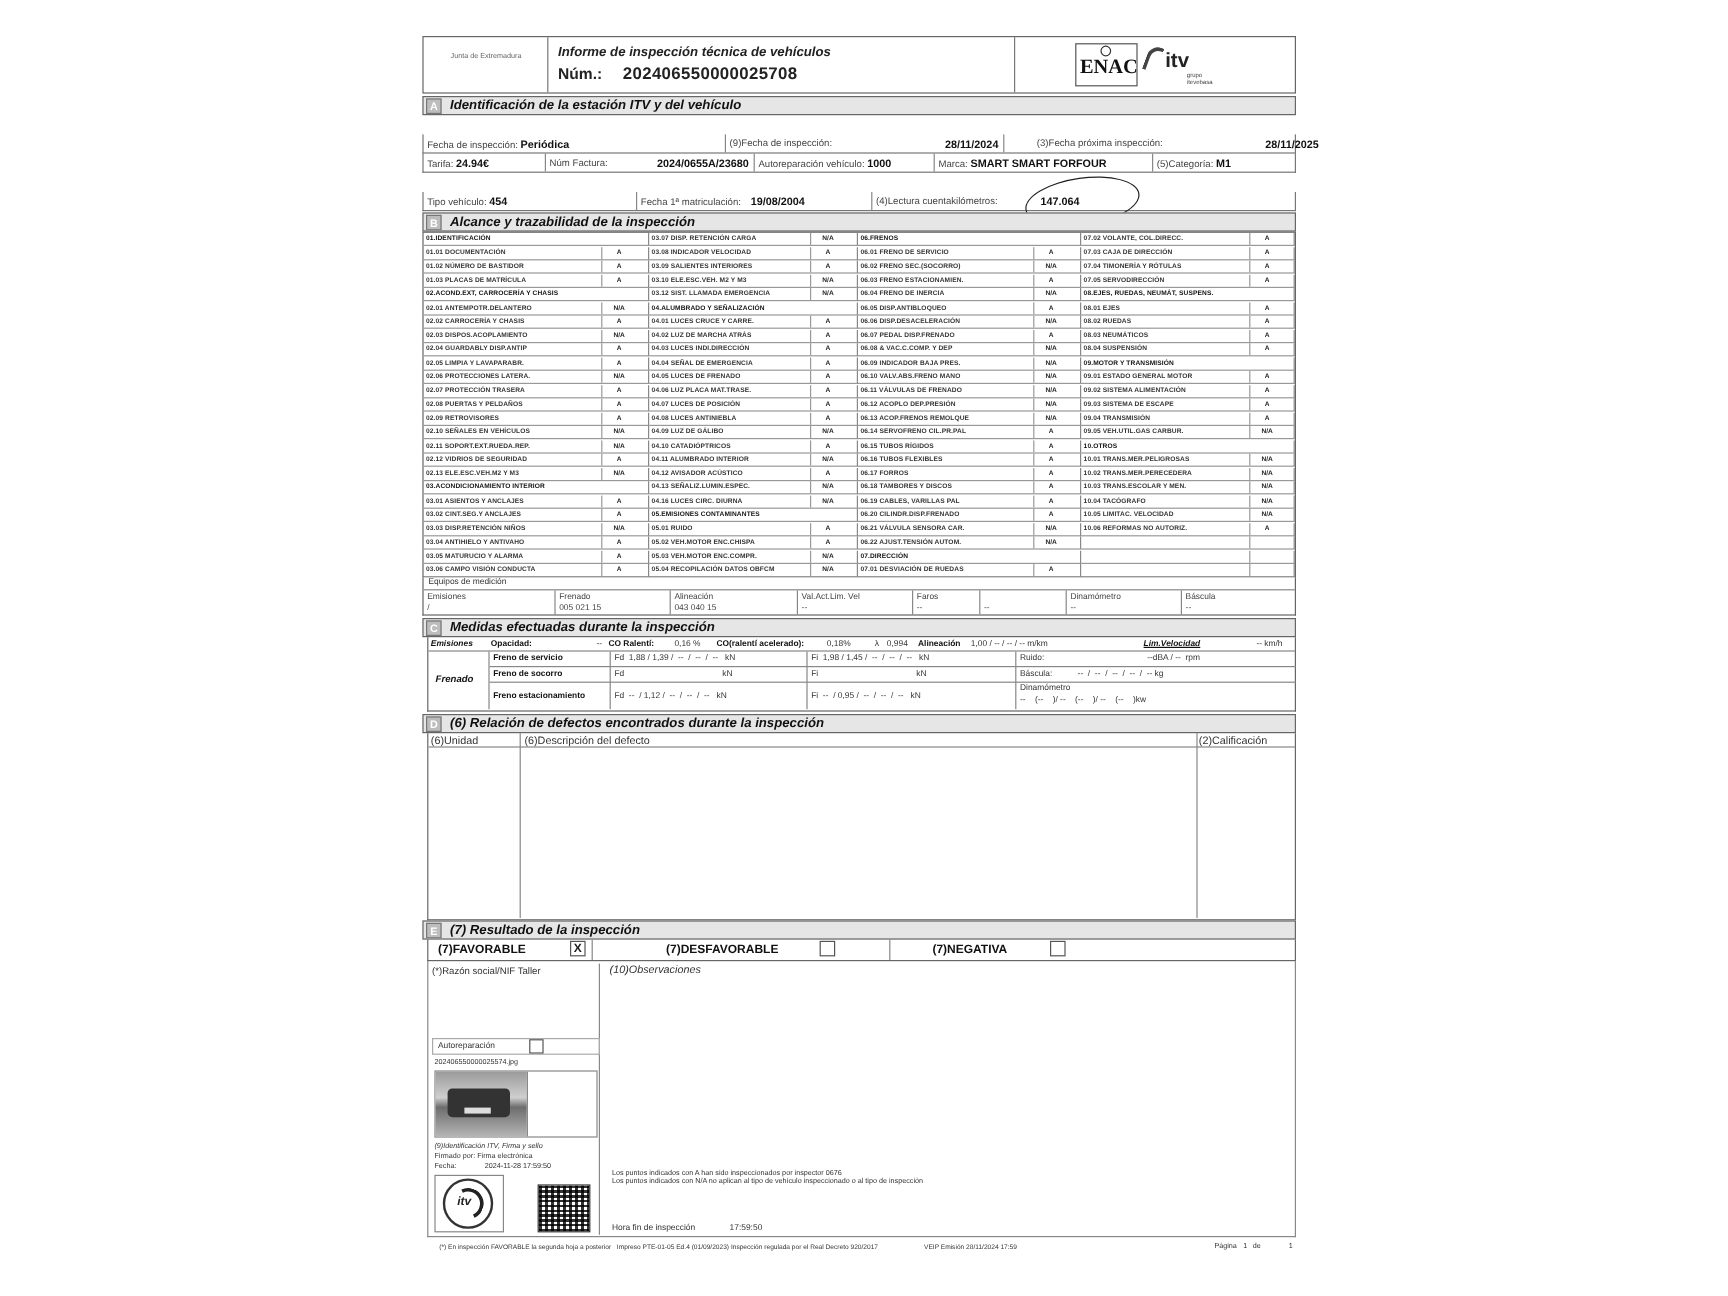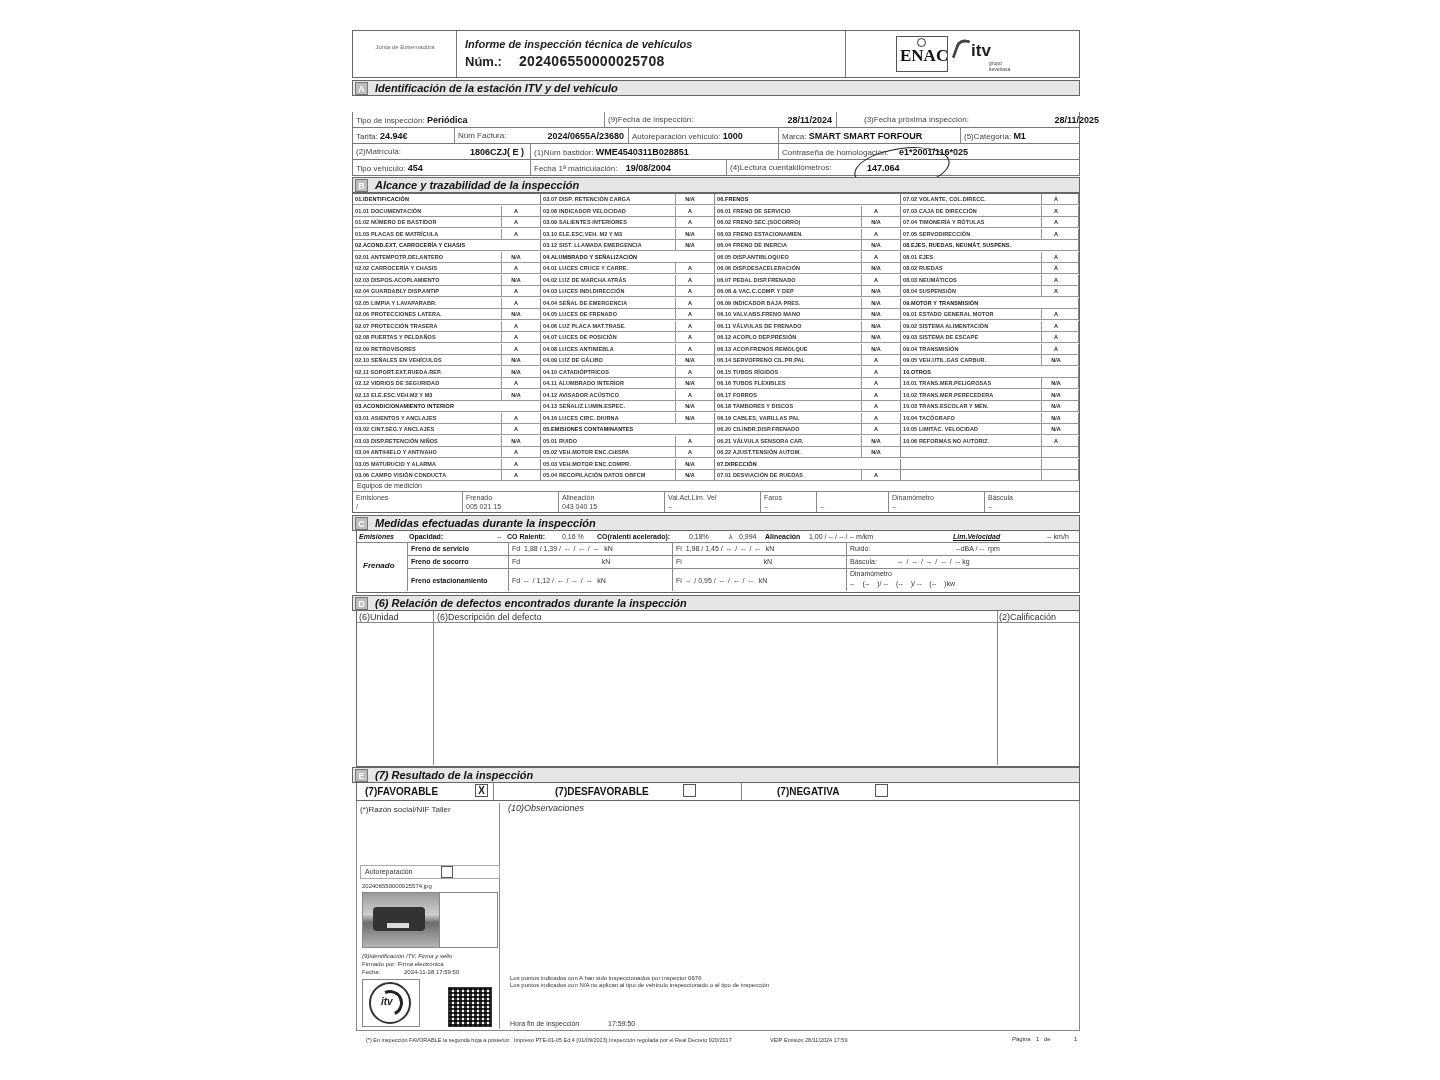--- a/index.html
+++ b/index.html
@@ -44,35 +44,30 @@
       <div style="position:absolute;left:36px;top:24px;width:34px;font-size:5px;color:#444;line-height:6px;white-space:normal;">grupo itevebasa</div>
     </div>
   </div>
 
   <div class="sec" style="top:50px;">
     <div class="letter">A</div>
     <div class="title">Identificación de la estación ITV y del vehículo</div>
   </div>
 
   <div class="row" style="top:82px;">
-    <div class="cell" style="left:0;width:252px;"><span>Tipo de inspección:</span> <span class="v">Periódica</span></div>
+    <div class="cell" style="left:0;width:252px;"><span>Fecha de inspección:</span> <span class="v">Periódica</span></div>
     <div class="cell" style="left:252px;width:232px;"><span>(9)Fecha de inspección:</span> <span class="v" style="position:absolute;right:4px;">28/11/2024</span></div>
     <div class="cell" style="left:484px;width:242px;border-right:none;margin-left:24px;"><span>(3)Fecha próxima inspección:</span> <span class="v" style="position:absolute;right:4px;">28/11/2025</span></div>
   </div>
   <div class="row" style="top:98px;">
     <div class="cell" style="left:0;width:102px;"><span>Tarifa:</span> <span class="v">24.94€</span></div>
     <div class="cell" style="left:102px;width:174px;"><span>Núm Factura:</span> <span class="v" style="position:absolute;right:4px;">2024/0655A/23680</span></div>
     <div class="cell" style="left:276px;width:150px;"><span>Autoreparación vehículo:</span> <span class="v">1000</span></div>
     <div class="cell" style="left:426px;width:182px;"><span>Marca:</span> <span class="v">SMART SMART FORFOUR</span></div>
     <div class="cell" style="left:608px;width:118px;border-right:none;"><span>(5)Categoría:</span> <span class="v">M1</span></div>
-  </div>
-  <div class="row" style="top:114px;">
-    <div class="cell" style="left:0;width:178px;"><span>(2)Matrícula:</span> <span class="v" style="position:absolute;right:6px;">1806CZJ( E )</span></div>
-    <div class="cell" style="left:178px;width:248px;"><span>(1)Núm bastidor:</span> <span class="v">WME4540311B028851</span></div>
-    <div class="cell" style="left:426px;width:300px;border-right:none;"><span>Contraseña de homologación:</span> <span class="v" style="margin-left:8px;">e1*2001/116*025</span></div>
   </div>
   <div class="row" style="top:130px;">
     <div class="cell" style="left:0;width:178px;"><span>Tipo vehículo:</span> <span class="v">454</span></div>
     <div class="cell" style="left:178px;width:196px;"><span>Fecha 1ª matriculación:</span> <span class="v" style="margin-left:6px;">19/08/2004</span></div>
     <div class="cell" style="left:374px;width:352px;border-right:none;overflow:visible;"><span>(4)Lectura cuentakilómetros:</span> <span class="v" style="position:absolute;left:140px;">147.064</span></div>
   </div>
   <div class="oval" style="left:502px;top:118px;width:96px;height:40px;transform:rotate(-8deg);"></div>
 
   <div class="sec" style="top:147px;">
     <div class="letter">B</div>

